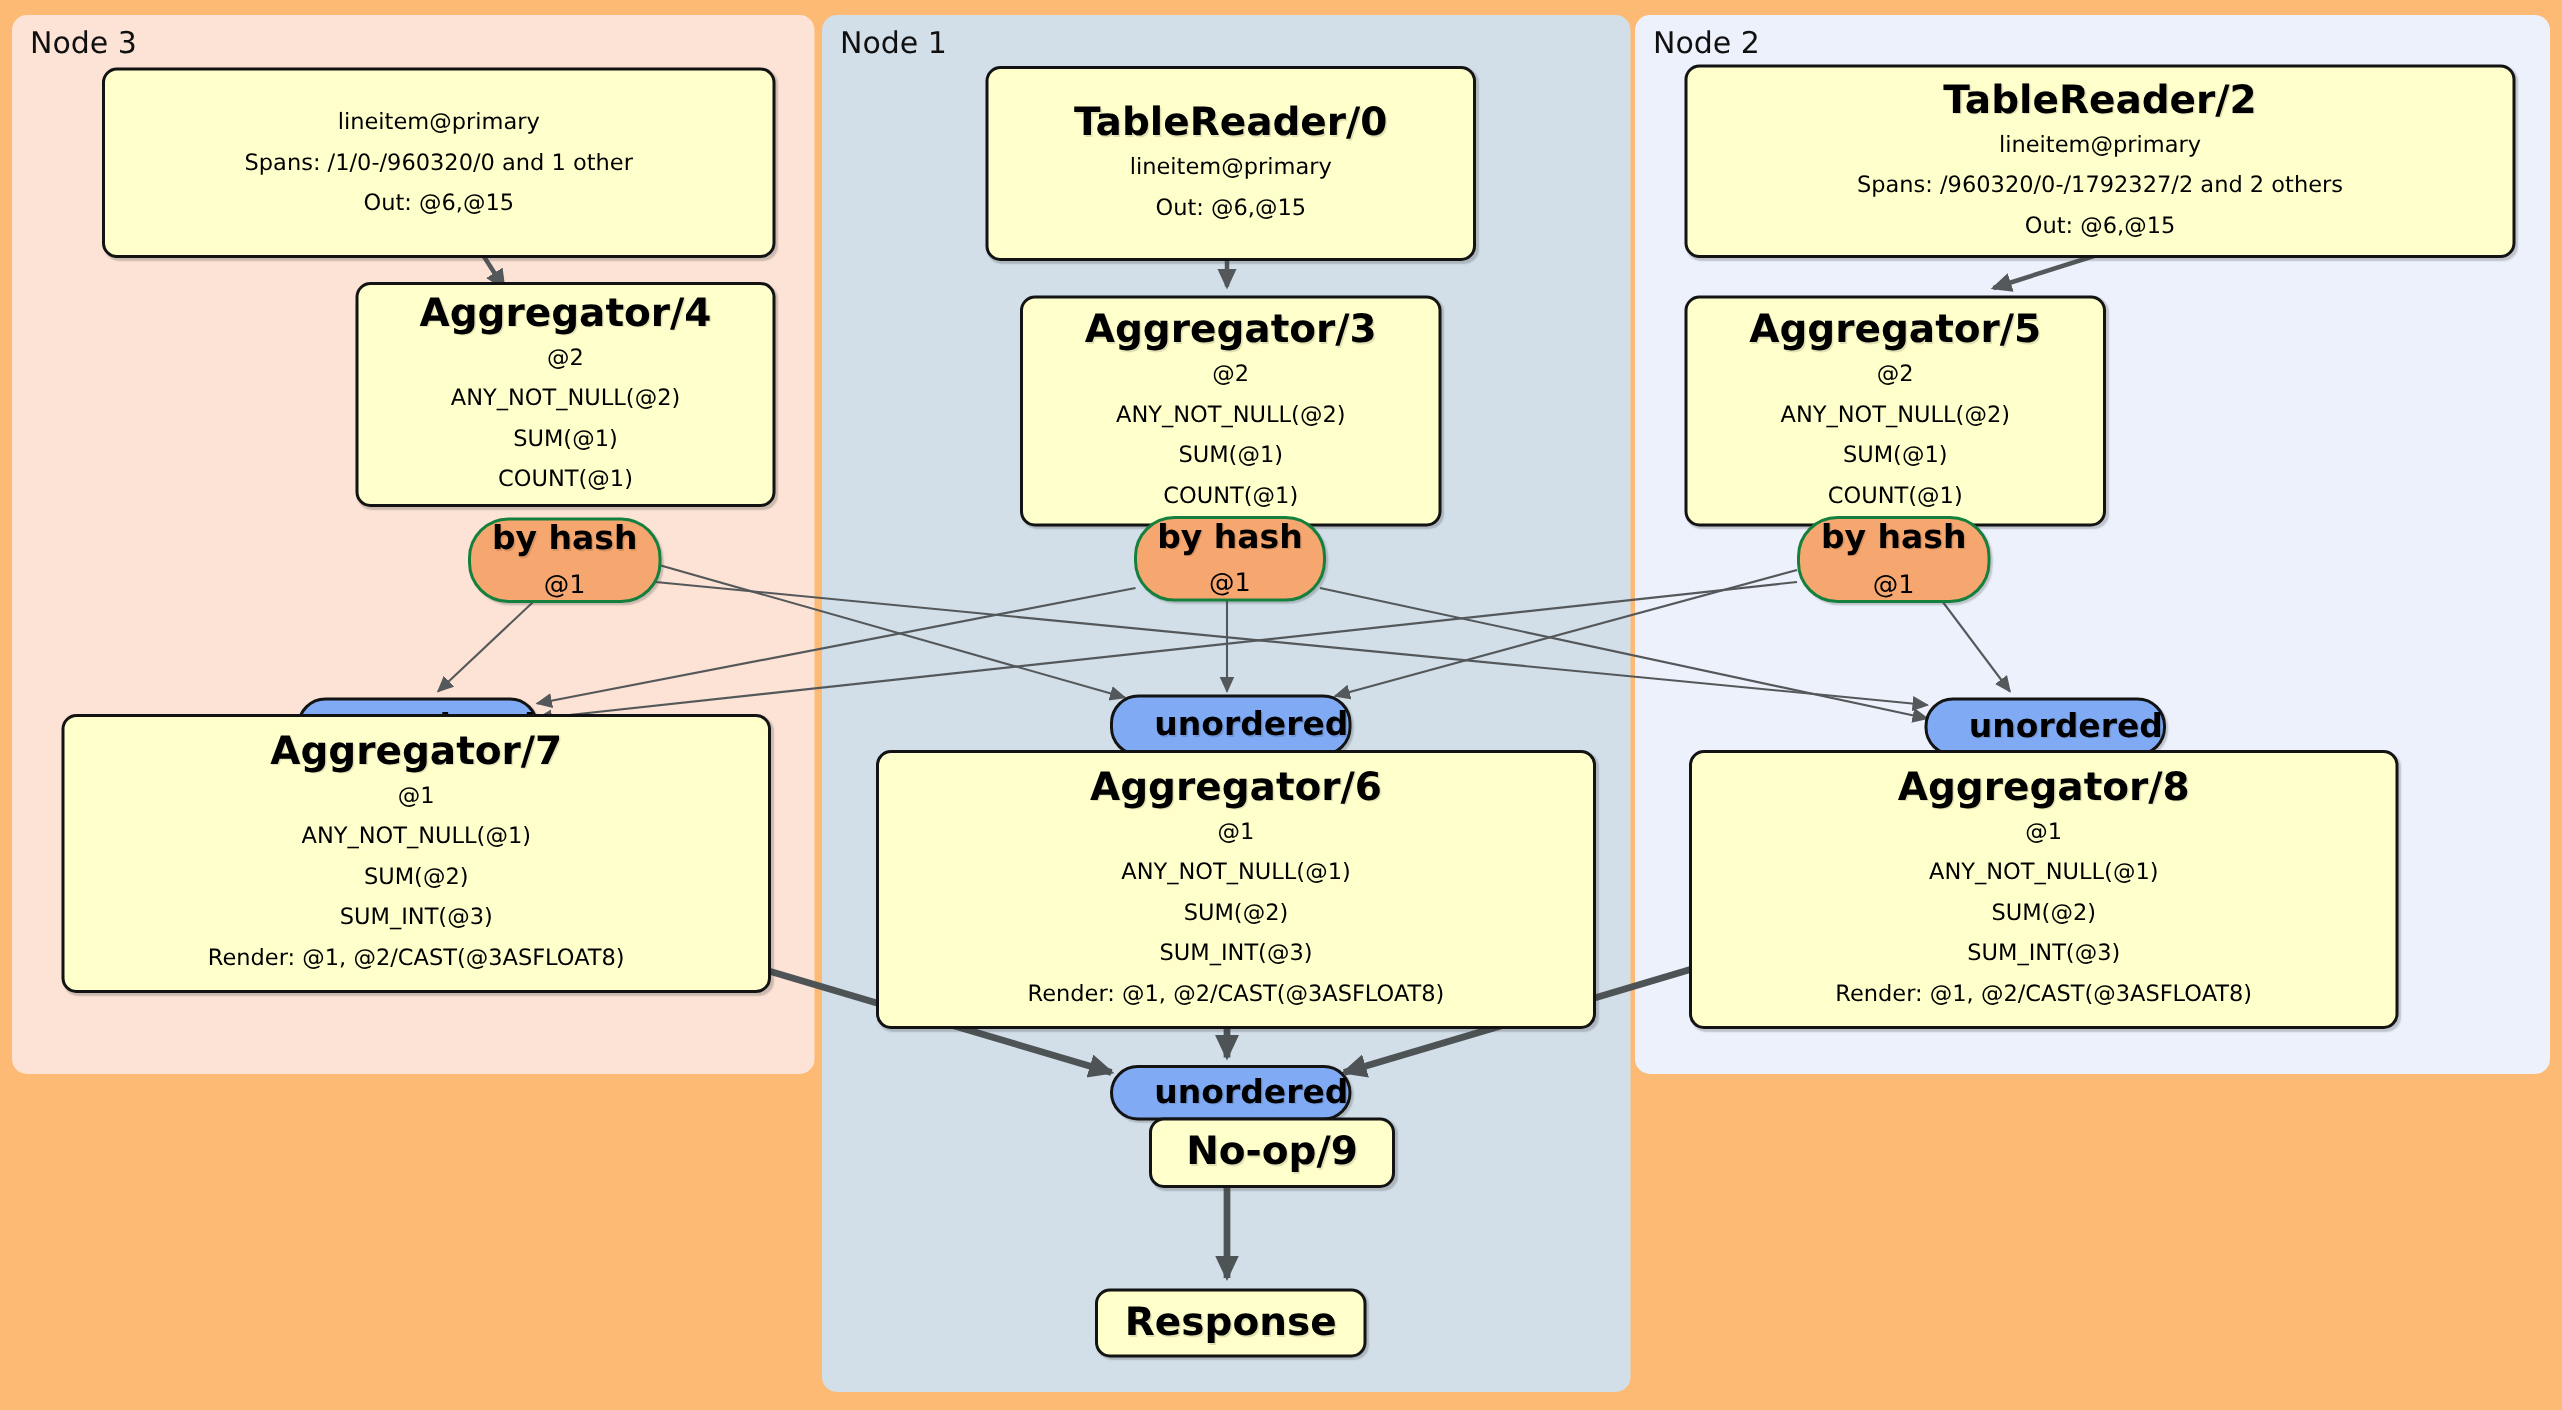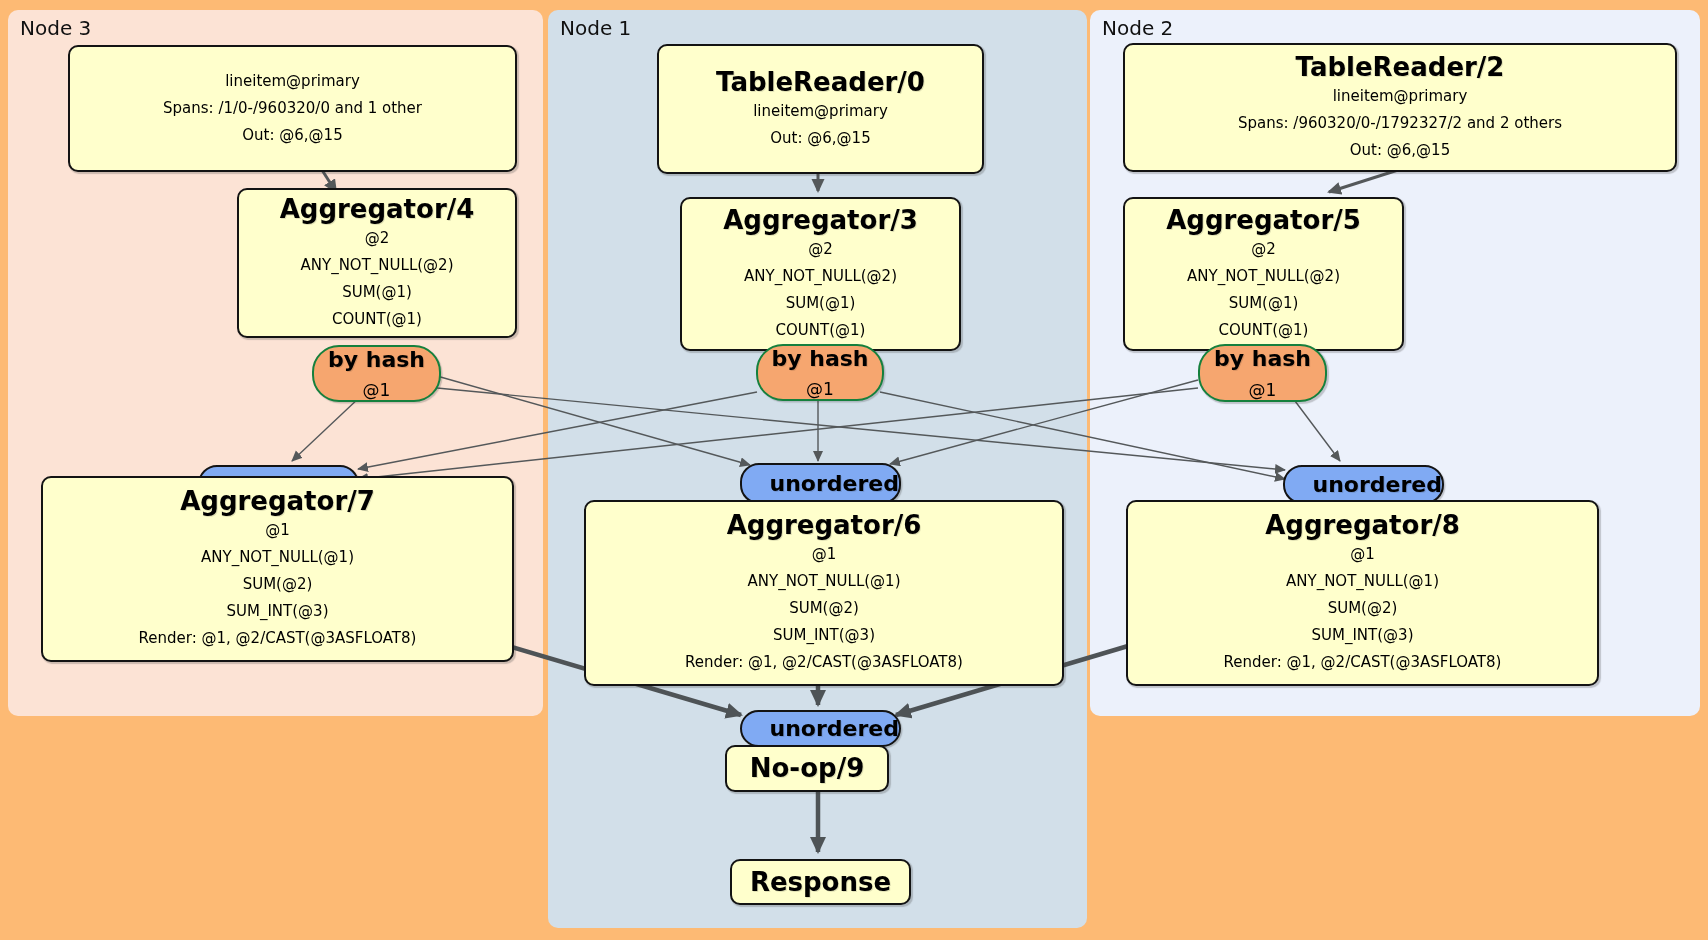--- a/index.html
+++ b/index.html
@@ -148,21 +148,21 @@
     <div class="title">Aggregator/6</div>
     <div class="line">@1</div>
     <div class="line">ANY_NOT_NULL(@1)</div>
     <div class="line">SUM(@2)</div>
     <div class="line">SUM_INT(@3)</div>
     <div class="line">Render: @1, @2/CAST(@3ASFLOAT8)</div>
   </div>
   <div class="sync-oval" style="left:740px;top:710px;width:157px;height:33px">
     <span>unordered</span>
   </div>
-  <div class="pbox" style="left:725px;top:745px;width:160px;height:43px">
+  <div class="pbox" style="left:766px;top:745px;width:160px;height:43px">
     <div class="title">No-op/9</div>
   </div>
   <div class="pbox" style="left:730px;top:859px;width:177px;height:42px">
     <div class="title">Response</div>
   </div>
 
   <div class="pbox" style="left:1123px;top:43px;width:550px;height:125px">
     <div class="title">TableReader/2</div>
     <div class="line">lineitem@primary</div>
     <div class="line">Spans: /960320/0-/1792327/2 and 2 others</div>

